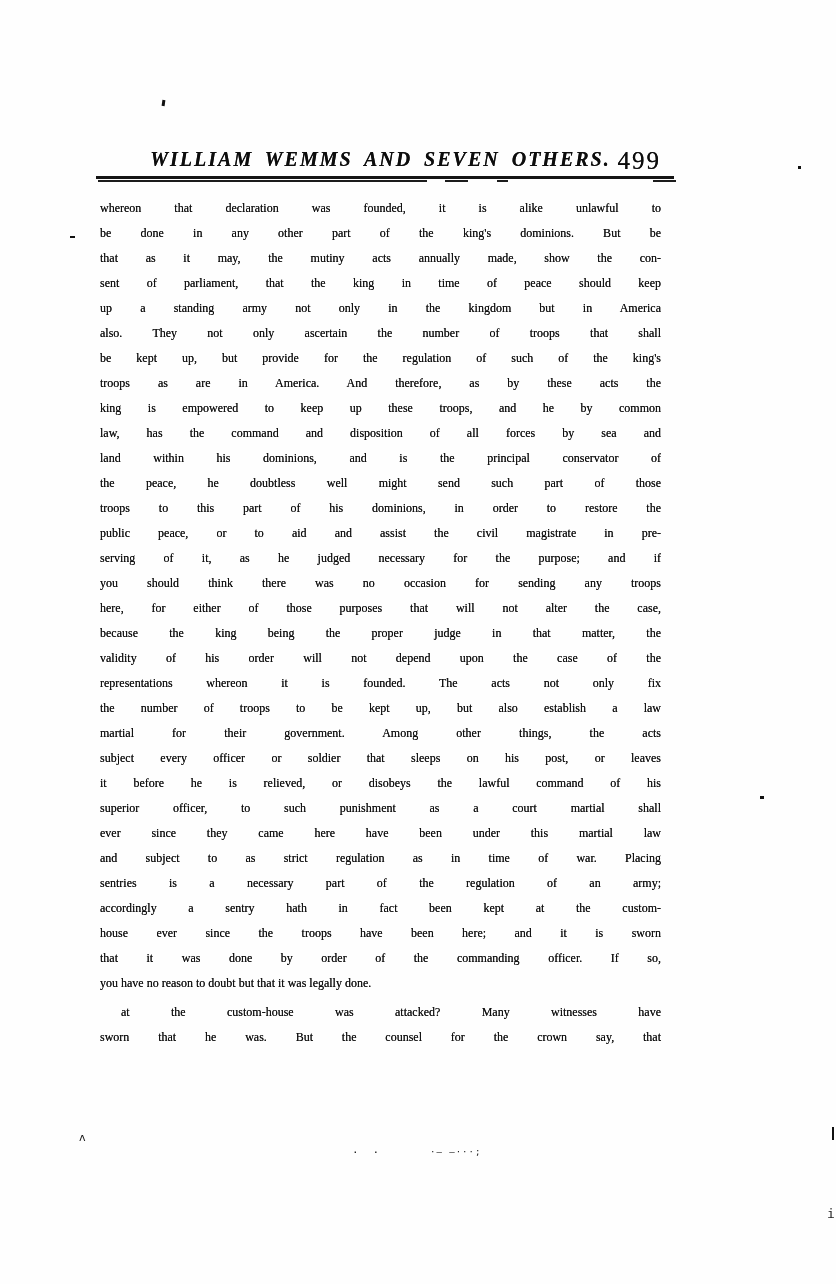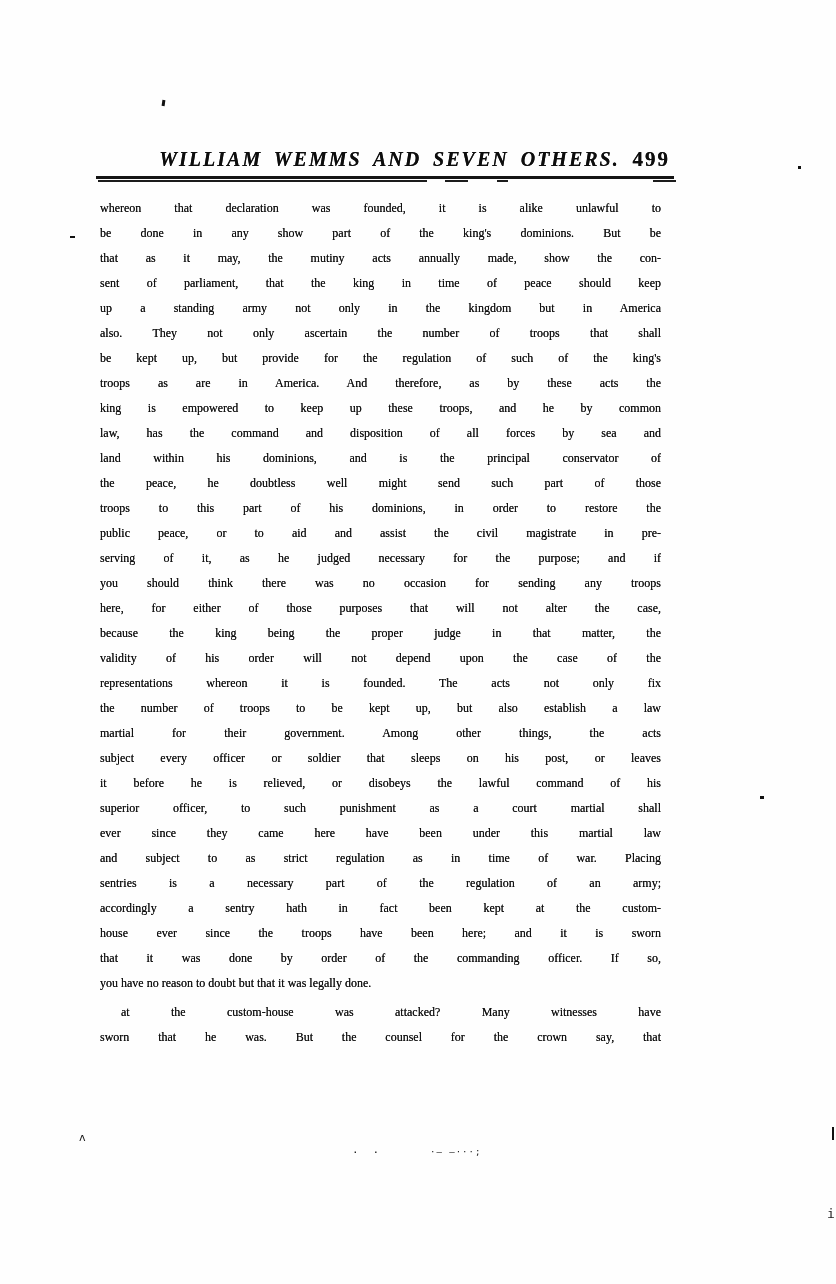--- a/index.html
+++ b/index.html
@@ -5,33 +5,33 @@
   html,body{margin:0;padding:0;}
   body{
     width:836px;height:1284px;position:relative;overflow:hidden;
     background:#ffffff;
     font-family:"Liberation Serif","DejaVu Serif",serif;
   }
   .page{position:absolute;inset:0;background:#fefefe;color:#0d0d0d;}
 
   
   .running-head{
-    position:absolute;left:109px;top:148px;width:561px;height:26px;
+    position:absolute;left:100px;top:148px;width:561px;height:26px;
   }
   .head-title{
     position:absolute;left:0;top:0;width:100%;
     text-align:center;
     font-style:italic;font-weight:bold;
     font-size:20px;letter-spacing:2px;word-spacing:5px;
     text-shadow:0 0 0.5px rgba(0,0,0,.85);
     white-space:nowrap;
   }
   .head-page{
     position:absolute;right:0;top:-1px;
-    font-weight:bold;font-size:21px;letter-spacing:2px;
+    font-weight:normal;font-size:25px;letter-spacing:2px;
     text-shadow:0 0 0.5px rgba(0,0,0,.85);
   }
 
   
   .rule{
     position:absolute;left:96px;top:176px;width:578px;height:7px;
   }
   .rule .rule-top{
     position:absolute;left:0;top:0;width:100%;height:2.5px;background:#141414;
   }
@@ -90,21 +90,21 @@
   </header>
 
   <div class="rule">
     <div class="rule-top"></div>
     <div class="rule-bottom"></div>
   </div>
 
   <main class="body-text" id="paras">
       <div class="paragraph">
         <div class="line">whereon that declaration was founded, it is alike unlawful to</div>
-        <div class="line">be done in any show part of the king's dominions. But be</div>
+        <div class="line">be done in any other part of the king's dominions. But be</div>
         <div class="line">that as it may, the mutiny acts annually made, show the con-</div>
         <div class="line">sent of parliament, that the king in time of peace should keep</div>
         <div class="line">up a standing army not only in the kingdom but in America</div>
         <div class="line">also. They not only ascertain the number of troops that shall</div>
         <div class="line">be kept up, but provide for the regulation of such of the king's</div>
         <div class="line">troops as are in America. And therefore, as by these acts the</div>
         <div class="line">king is empowered to keep up these troops, and he by common</div>
         <div class="line">law, has the command and disposition of all forces by sea and</div>
         <div class="line">land within his dominions, and is the principal conservator of</div>
         <div class="line">the peace, he doubtless well might send such part of those</div>

